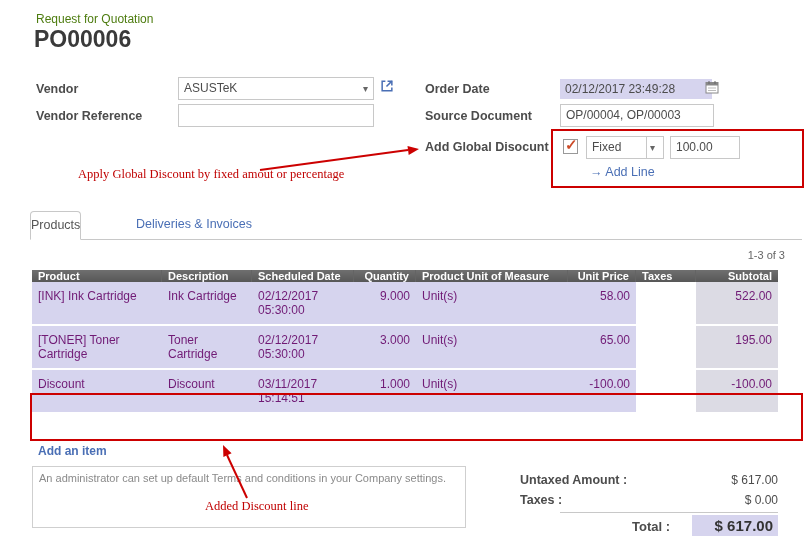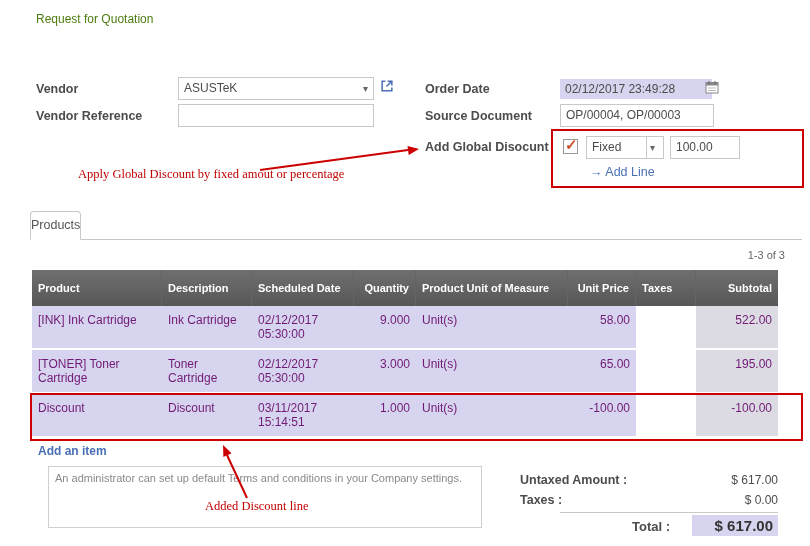--- a/index.html
+++ b/index.html
@@ -30,52 +30,53 @@
                 z-index:3; font-size:12.5px; color:#555; }
   .tab-inactive { left:122px; top:211px; height:29px; line-height:27px; padding:0 14px;
                   color:#4a6fb5; font-size:12.5px; z-index:2; }
   .tab-line { left:30px; top:239px; width:772px; border-top:1px solid #c8c8c8; z-index:1; }
 
   .pager { left:685px; top:249px; width:100px; text-align:right; font-size:11px; color:#666; }
 
   
   .grid { left:32px; top:270px; width:746px; border-collapse:separate; border-spacing:0; table-layout:fixed; }
   .grid th { background:linear-gradient(#6f6f6f,#575757); color:#fff; font-size:11px; font-weight:bold;
-             text-align:left; padding:12px 6px; white-space:nowrap; overflow:hidden;
+             text-align:left; padding:0 6px; white-space:nowrap; overflow:hidden;
              border-right:1px solid #646464; }
   .grid th:last-child { border-right:none; }
   .grid td { padding:7px 6px; font-size:12px; vertical-align:top; background:#d6d4ee;
              border-bottom:2px solid #fff; word-wrap:break-word; color:#701a75; }
   .grid .num { text-align:right; }
   .grid td.taxes-cell { background:#fff; }
   .grid td.subtotal-cell { background:#dcdbe4; }
   .add-item { left:38px; top:444px; font-size:12px; font-weight:bold; }
 
   
   .terms-box { left:32px; top:466px; width:434px; height:62px; border:1px solid #cfcfcf;
-               padding:5px 6px; font-size:11px; color:#8a8a8a; white-space:nowrap; overflow:hidden;margin-left:16px; }
+               padding:5px 6px; font-size:11px; color:#8a8a8a; white-space:nowrap; overflow:hidden; }
   .tot-label { width:150px; text-align:left; font-weight:bold; font-size:12.5px; }
   .tot-value { width:88px; text-align:right; font-size:12px; }
   .tot-sep { left:560px; top:512px; width:218px; border-top:1px solid #c8c8c8; }
   .total-label { width:150px; text-align:right; font-weight:bold; font-size:13px; }
   .total-value { left:692px; top:515px; width:86px; text-align:right; background:#d6d4ee;
                  font-size:15px; font-weight:bold; padding:2px 5px; color:#333; }
 
   
   .annotation { color:#c00202; font-family:"Liberation Serif", serif; font-size:12.5px;
                 z-index:45; white-space:nowrap; }
   .red-rect { position:absolute; border:2px solid #cc0000; z-index:40; pointer-events:none; }
   .overlay { position:absolute; left:0; top:0; z-index:50; pointer-events:none; }
 </style>
 </head>
 <body>
 
 <div class="canvas">
 
   <div class="abs doc-type">Request for Quotation</div>
+  <div class="abs doc-number">PO00006</div>
 
   <div class="abs field-label" style="left:36px; top:82px;">Vendor</div>
   <div class="abs inputbox selectbox" style="left:178px; top:77px; width:196px;">
     <span>ASUSTeK</span>
     <span class="caret">▾</span>
   </div>
   <span class="abs" style="left:380px; top:79px;">
     <svg width="14" height="14" viewBox="0 0 13 13">
       <path d="M5 2 H2 V11 H11 V8" stroke="#4a6fb5" stroke-width="1.4" fill="none"></path>
       <path d="M7 2 H11 V6" stroke="#4a6fb5" stroke-width="1.4" fill="none"></path>
@@ -111,20 +112,21 @@
     <span class="caret" style="border-left:1px solid #c8c8c8; padding:0 3px; margin-left:3px;">▾</span>
   </div>
   <div class="abs inputbox" style="left:670px; top:136px; width:70px;">100.00</div>
 
   <div class="abs" style="left:590px; top:165px; font-size:12.5px;">
     <span class="link" style="font-weight:bold;">→</span>
     <span class="link">Add Line</span>
   </div>
 
   <div class="abs tab-active">Products</div>
+  <div class="abs tab-inactive">Deliveries &amp; Invoices</div>
   <div class="abs tab-line"></div>
 
   <div class="abs pager">1-3 of 3</div>
 
   <table class="abs grid">
     <colgroup>
       <col style="width:130px">
         <col style="width:90px">
         <col style="width:102px">
         <col style="width:62px">

